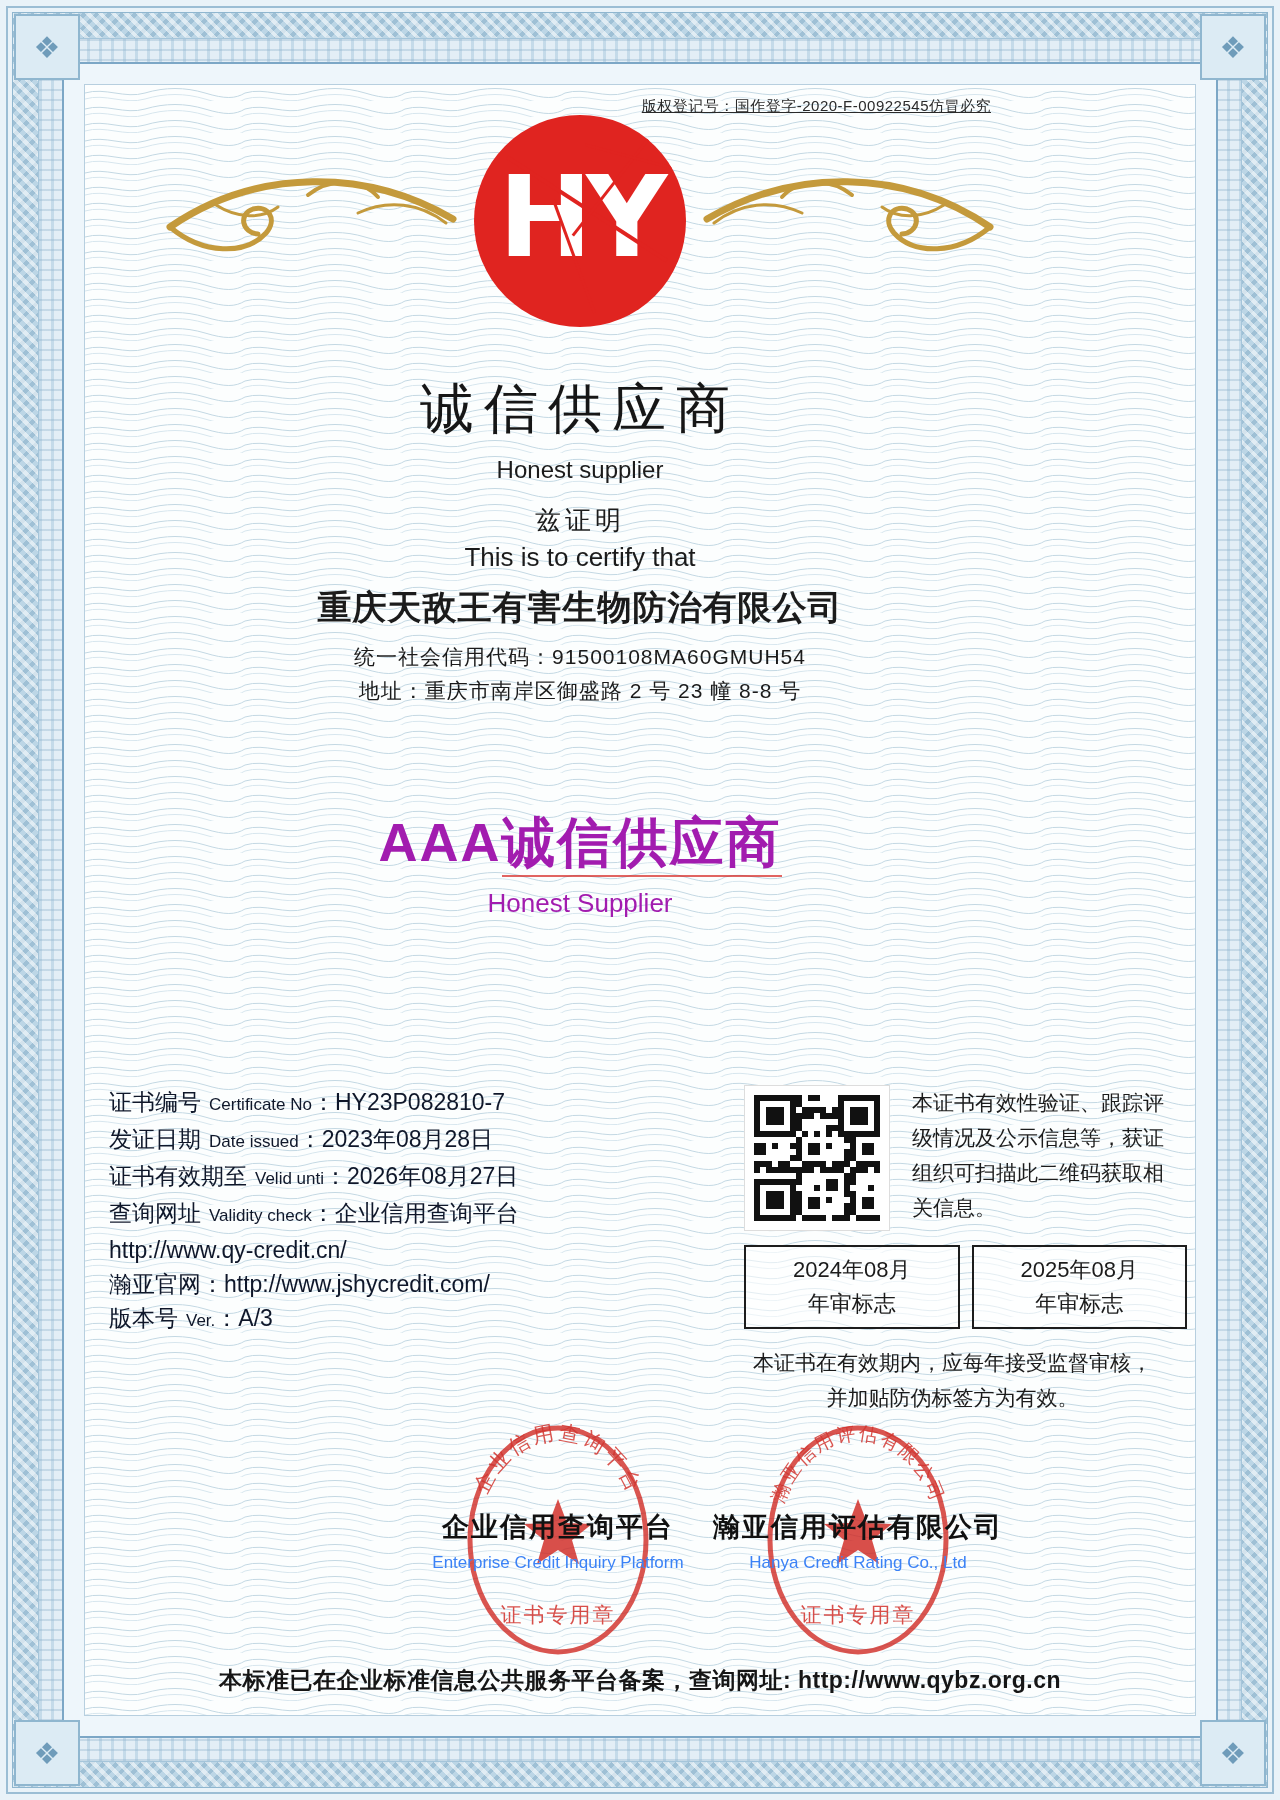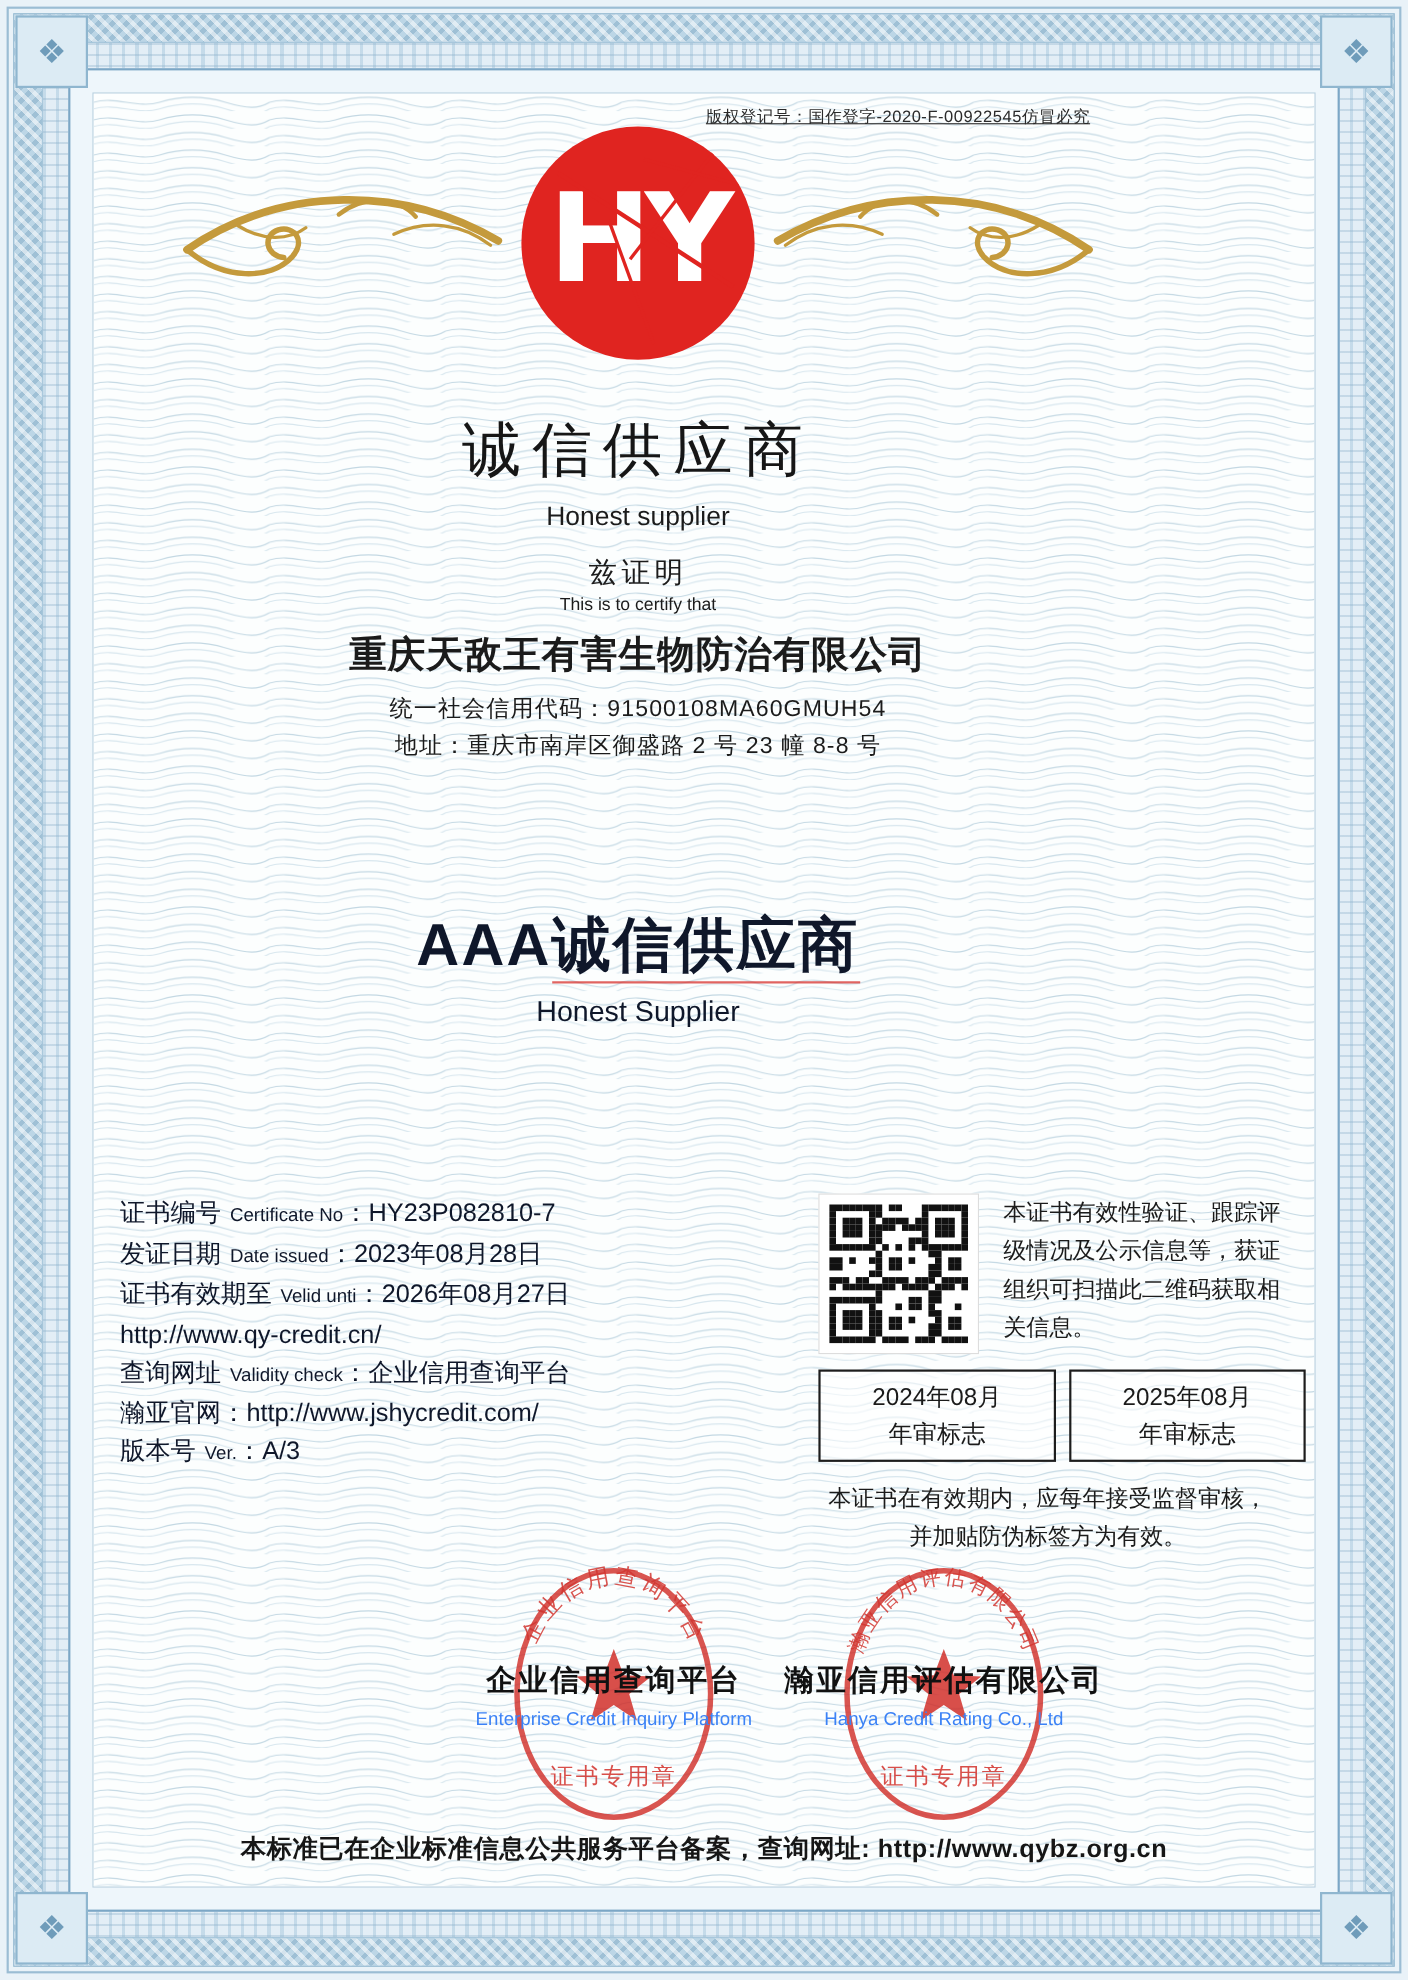--- a/index.html
+++ b/index.html
@@ -74,28 +74,28 @@
   .title-block{
     position:absolute;top:288px;left:0;width:100%;text-align:center;transform:translateX(-60px);
   }
   .title-cn{font-size:54px;font-weight:500;letter-spacing:10px;color:#161616;}
   .title-en{font-size:24px;margin-top:10px;color:#1b1b1b;}
 
   .certify-block{
     position:absolute;top:418px;left:0;width:100%;text-align:center;transform:translateX(-60px);
   }
   .certify-cn{font-size:26px;letter-spacing:4px;}
-  .certify-en{font-size:16px;margin-top:4px;}
+  .certify-en{font-size:26px;margin-top:4px;}
   .company-name{font-size:34px;font-weight:bold;margin-top:12px;letter-spacing:1px;}
   .credit-line{font-size:21px;margin-top:12px;letter-spacing:1px;}
   .address-line{font-size:21px;margin-top:6px;letter-spacing:1px;}
 
   .award-block{
-    position:absolute;top:738px;left:0;width:100%;text-align:center;transform:translateX(-60px);
-    color:#0f172a;
+    position:absolute;top:722px;left:0;width:100%;text-align:center;transform:translateX(-60px);
+    color:#a21caf;
   }
   .award-cn{font-size:54px;font-weight:bold;letter-spacing:2px;}
   .award-cn .u{border-bottom:2px solid rgba(214,34,30,.7);padding-bottom:3px;}
   .award-en{font-size:26px;margin-top:8px;font-weight:500;}
 
   
   .details-row{
     position:absolute;top:1000px;left:24px;right:8px;display:flex;gap:40px;
   }
   .details-left{width:555px;font-size:23px;line-height:34px;color:#0f172a;}
@@ -204,22 +204,22 @@
     <div class="award-block">
       <div class="award-cn"><span>AAA</span><span class="u">诚信供应商</span></div>
       <div class="award-en">Honest Supplier</div>
     </div>
 
     <div class="details-row">
       <div class="details-left">
         <div class="detail-line"><span>证书编号</span><span class="d-en">Certificate No</span><span>：HY23P082810-7</span></div>
         <div class="detail-line"><span>发证日期</span><span class="d-en">Date issued</span><span>：2023年08月28日</span></div>
         <div class="detail-line"><span>证书有效期至</span><span class="d-en">Velid unti</span><span>：2026年08月27日</span></div>
+        <div class="detail-line"><span>查询网址</span><span class="d-en">Validity check</span><span>：企业信用查询平台</span></div>
         <div class="detail-line"><span>http://www.qy-credit.cn/</span></div>
-        <div class="detail-line"><span>查询网址</span><span class="d-en">Validity check</span><span>：企业信用查询平台</span></div>
         <div class="detail-line"><span>瀚亚官网：http://www.jshycredit.com/</span></div>
         <div class="detail-line"><span>版本号</span><span class="d-en">Ver.</span><span>：A/3</span></div>
       </div>
 
       <div class="details-right">
         <div class="qr-row">
           <div id="qr-grid">
               <div class="on"></div>
               <div class="on"></div>
               <div class="on"></div>

